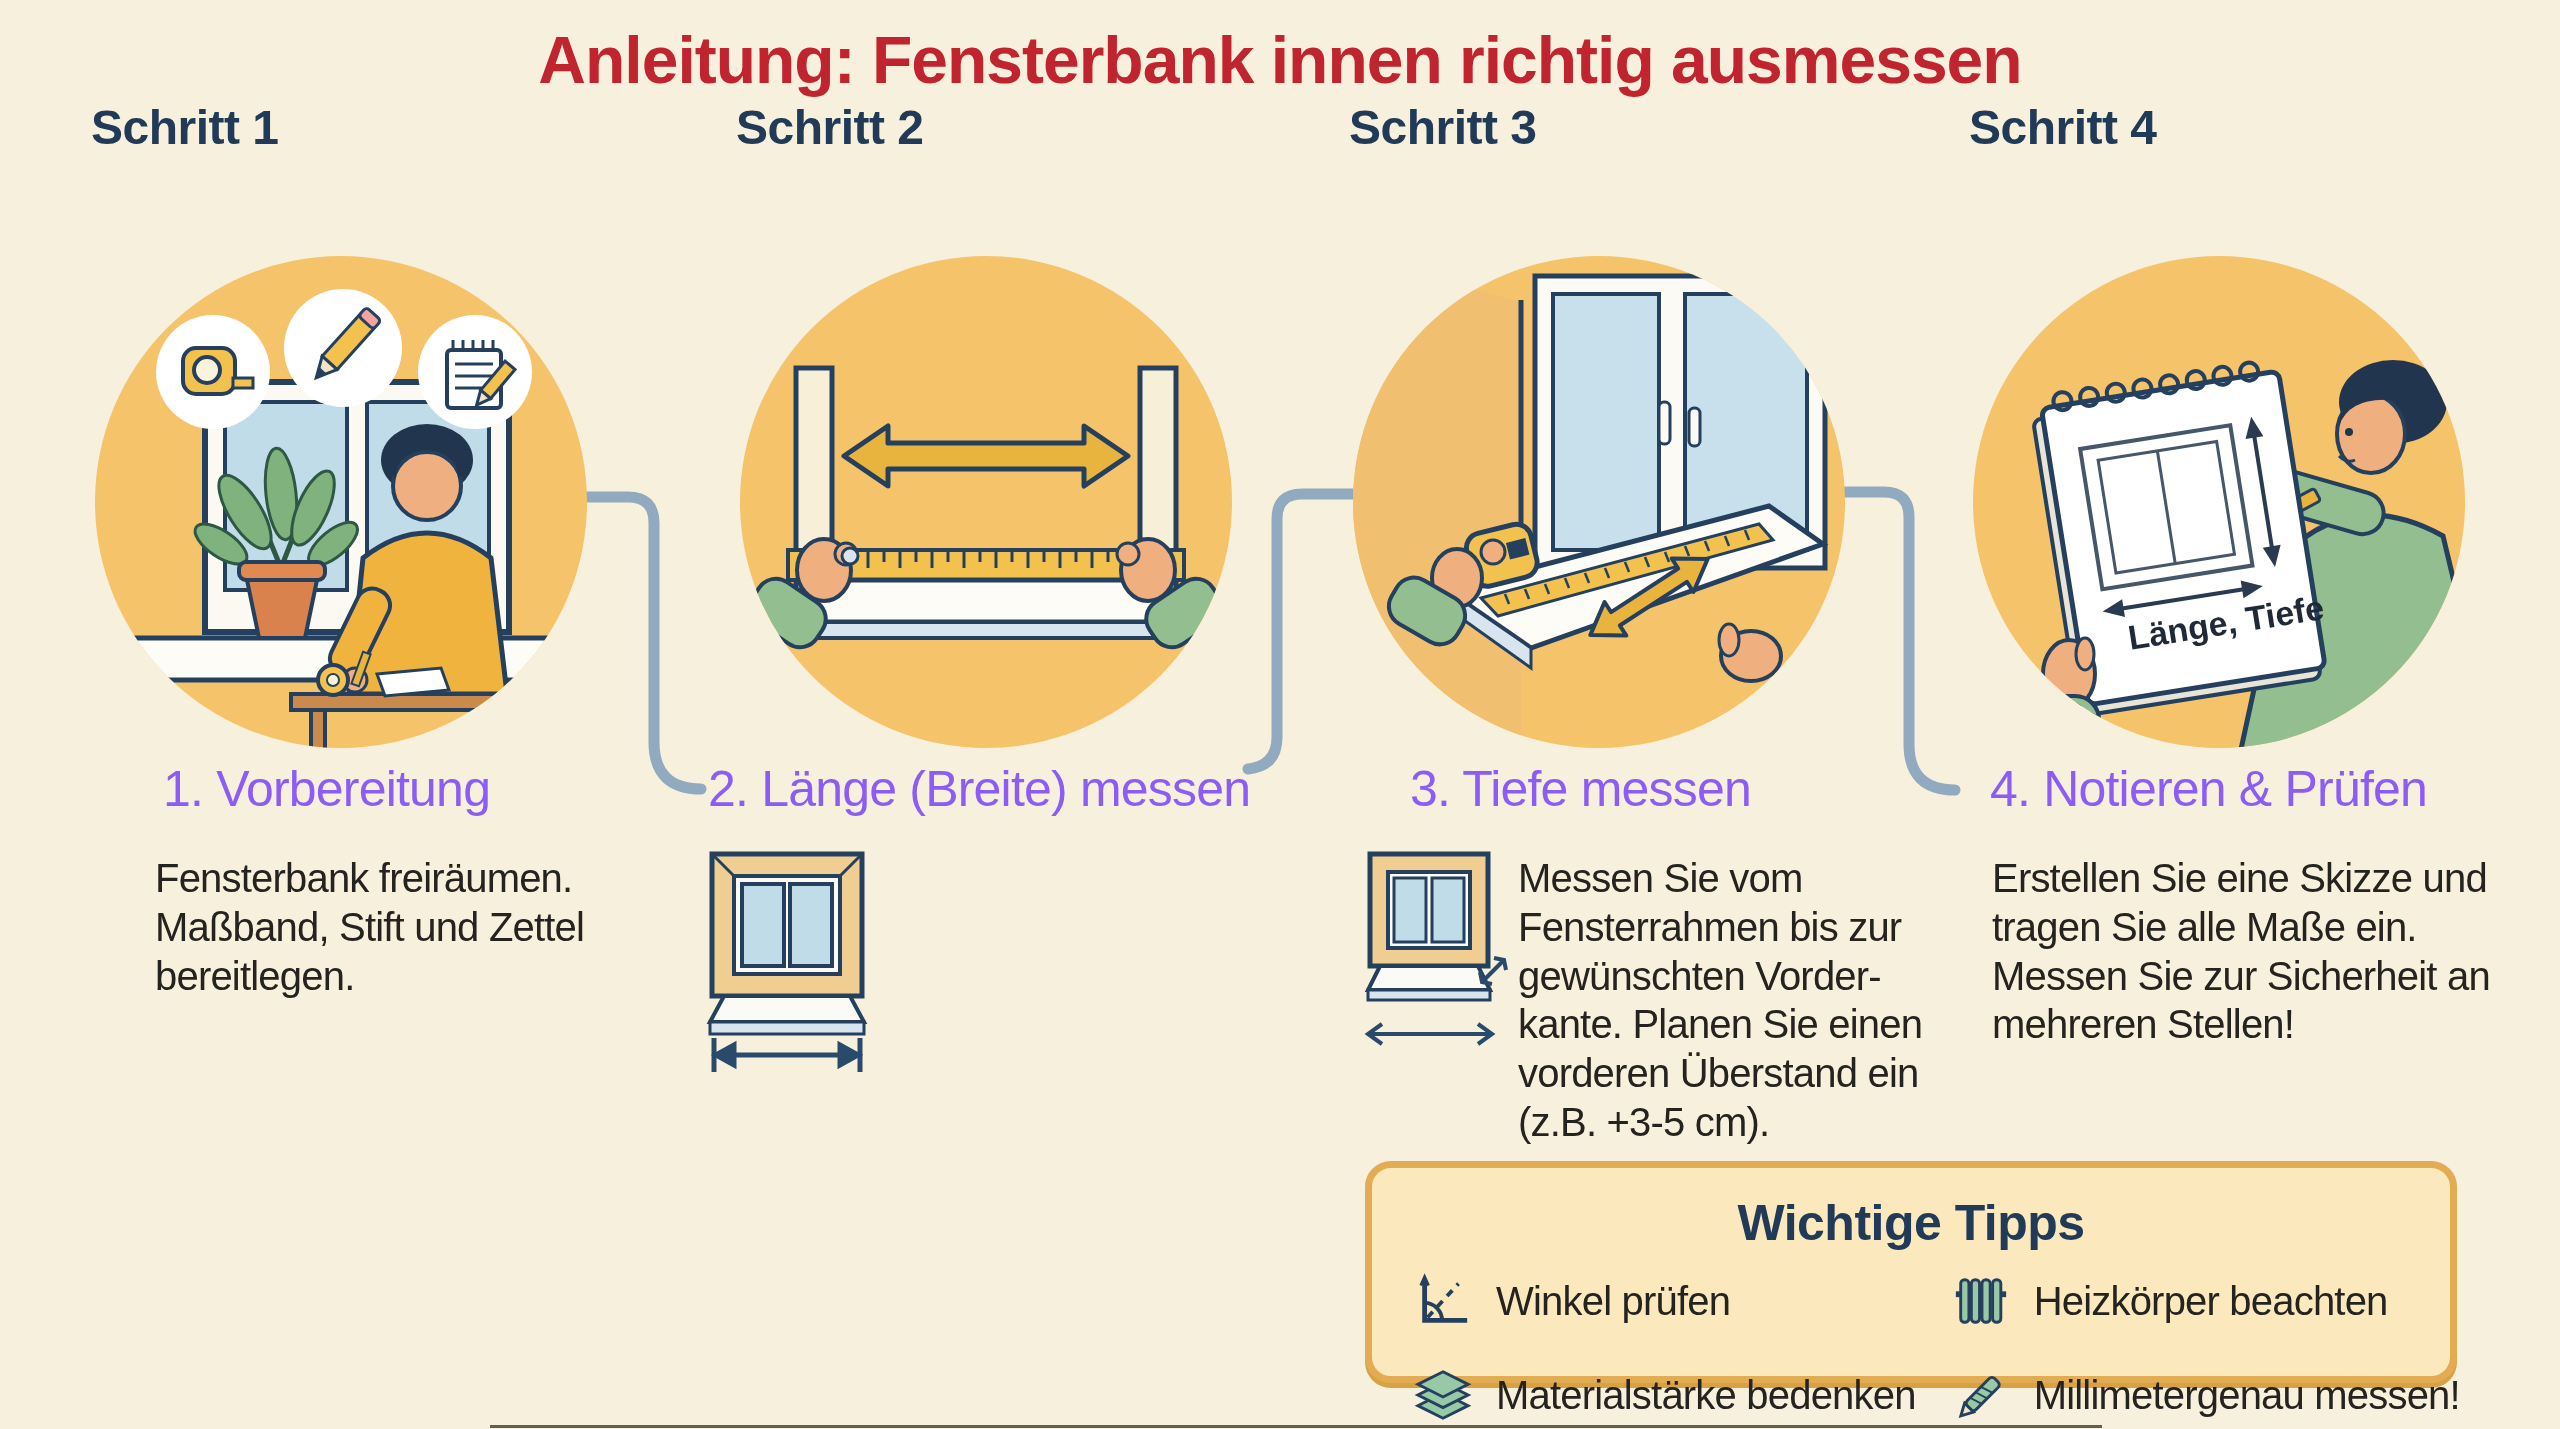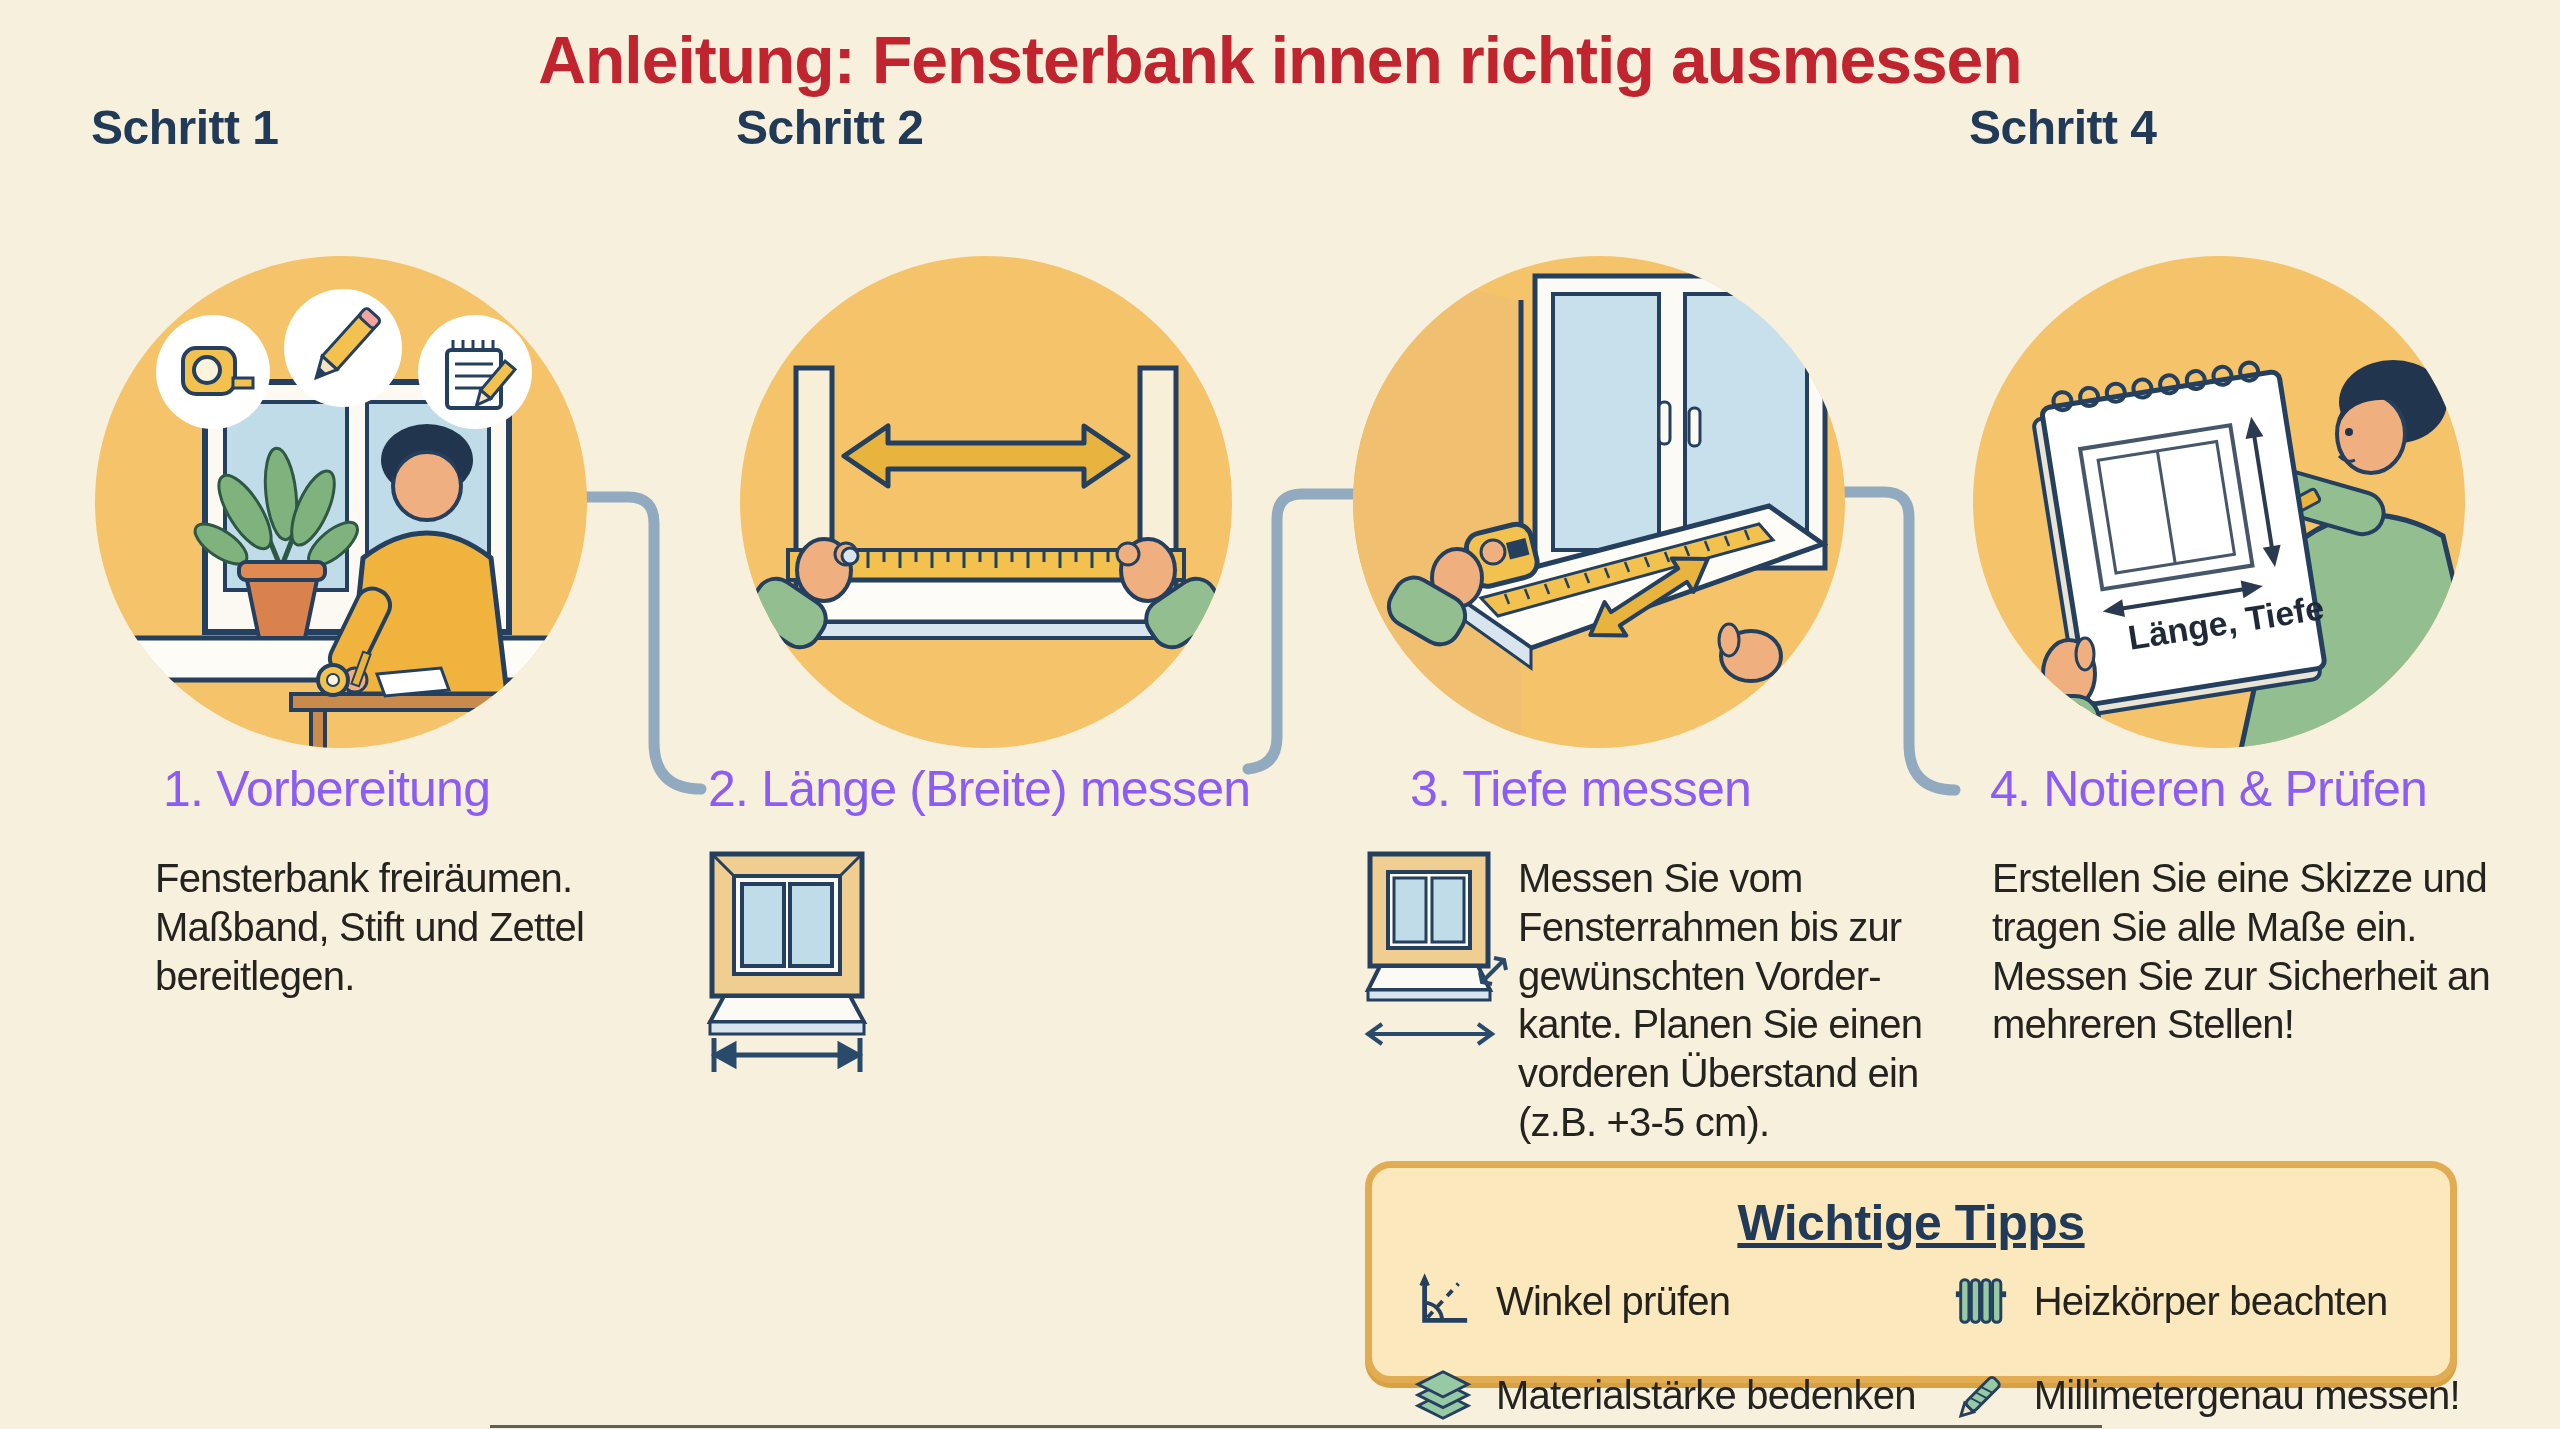--- a/index.html
+++ b/index.html
@@ -19,21 +19,21 @@
              white-space:pre;letter-spacing:-0.8px;margin-top:8px;}
   #sb1{left:155px}#sb2{left:905px}#sb3{left:1518px}#sb4{left:1992px}
   .mini-icon{position:absolute;}
   #mi2{left:700px;top:846px;width:190px;height:232px;}
   #mi3{left:1362px;top:846px;width:150px;height:232px;}
   #connectors{position:absolute;left:0;top:0;width:2560px;height:1429px;pointer-events:none;}
   .tips-box{position:absolute;left:1365px;top:1161px;width:1078px;height:208px;
             background:#FBE8BC;border:7px solid #E2AC52;border-radius:26px;
             box-shadow:0 5px 0 #D8A243;}
   .tips-title{text-align:center;font-size:50px;font-weight:bold;color:#203A58;
-              margin-top:26px;letter-spacing:-0.5px;text-decoration:underline;}
+              margin-top:26px;letter-spacing:-0.5px;}
   .tips-grid{display:grid;grid-template-columns:1fr 1.08fr;column-gap:40px;row-gap:16px;
              padding:20px 30px 0 42px;gap:36px;}
   .tip{display:flex;align-items:center;gap:24px;font-size:40px;color:#24231F;
        letter-spacing:-0.8px;white-space:nowrap;}
   .tip svg{width:58px;height:58px;flex:none;}
   .bottom-line{position:absolute;left:490px;top:1425px;width:1612px;height:3px;
                background:#3A3A35;opacity:.8;}
 </style>
 </head>
 <body>
@@ -43,20 +43,21 @@
   <div class="page-title">Anleitung: Fensterbank innen richtig ausmessen</div>
 
   <svg id="connectors">
     <path d="M 578 497 H 628 Q 654 497 654 523 V 742 Q 654 789 701 789" fill="none" stroke="#91AABF" stroke-width="11" stroke-linecap="round"></path>
     <path d="M 1360 494 H 1302 Q 1277 494 1277 519 V 737 Q 1277 766 1248 769" fill="none" stroke="#91AABF" stroke-width="11" stroke-linecap="round"></path>
     <path d="M 1840 492 H 1884 Q 1909 492 1909 517 V 744 Q 1909 790 1955 790" fill="none" stroke="#91AABF" stroke-width="11" stroke-linecap="round"></path>
   </svg>
 
   <div class="step-header" id="sh1">Schritt 1</div>
   <div class="step-header" id="sh2">Schritt 2</div>
+  <div class="step-header" id="sh3">Schritt 3</div>
   <div class="step-header" id="sh4">Schritt 4</div>
 
   <svg class="circle-illus" id="c1" viewBox="0 0 492 492">
     <defs>
         <clipPath id="clip1">
           <circle cx="246" cy="246" r="246"></circle>
         </clipPath>
       </defs>
     <circle cx="246" cy="246" r="246" fill="#F4C36A"></circle>
     <g clip-path="url(#clip1)">

